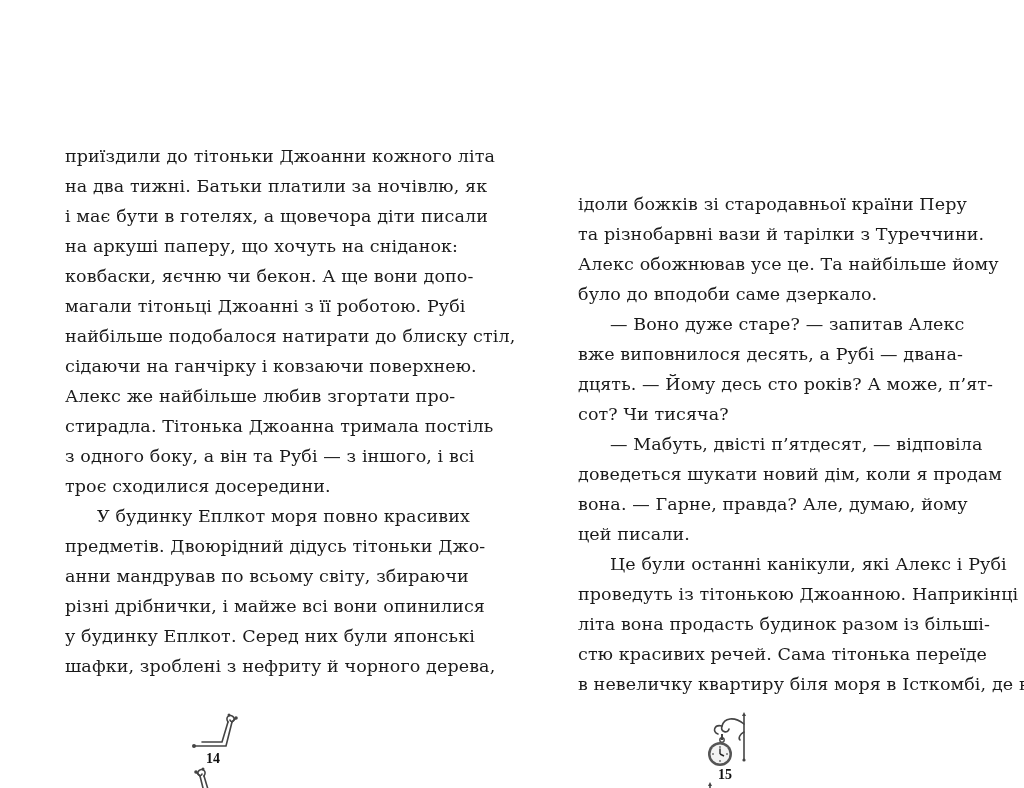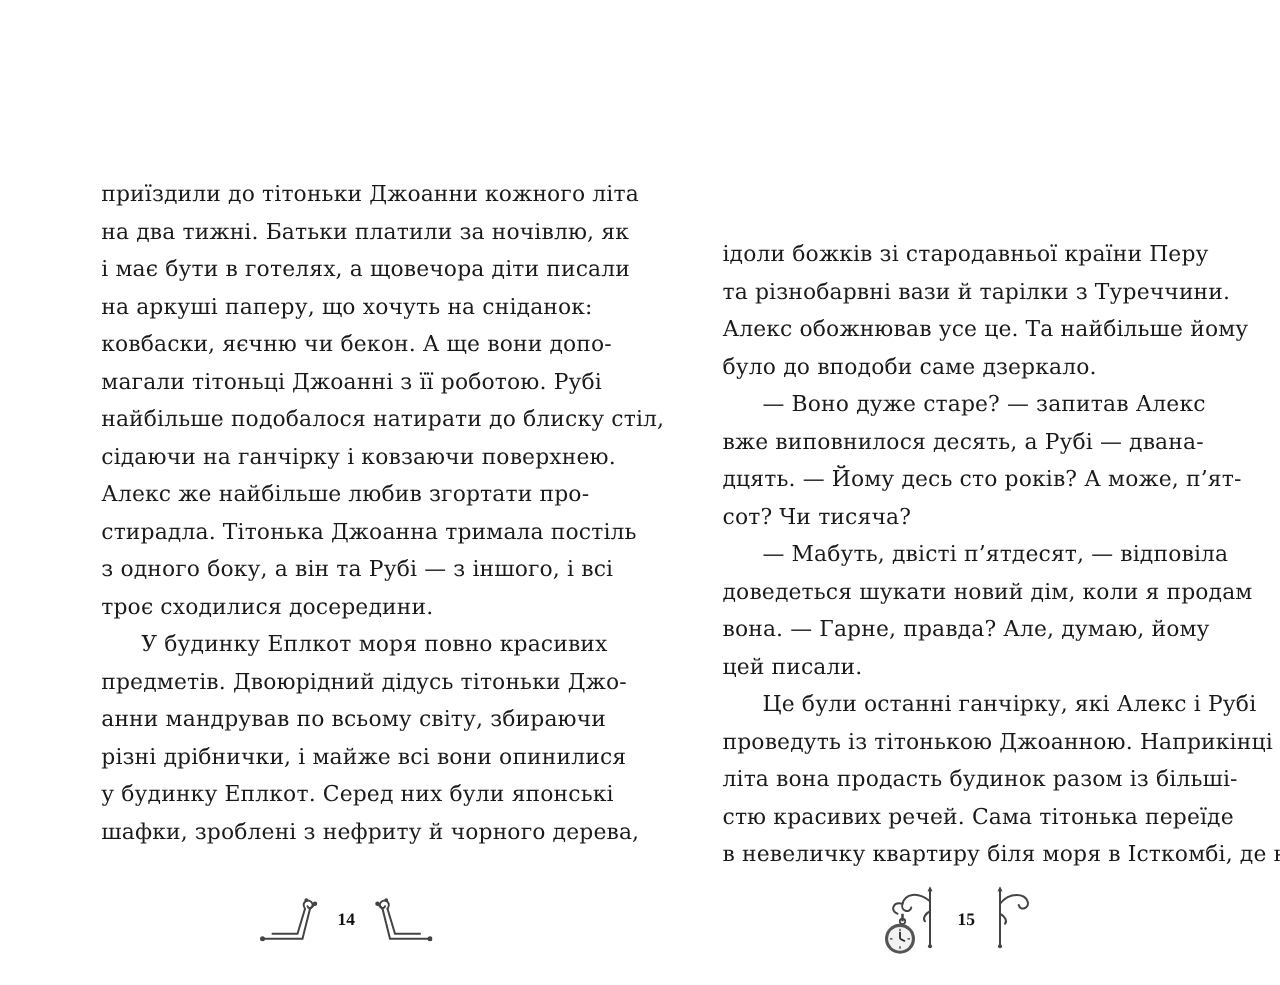--- a/index.html
+++ b/index.html
@@ -14,21 +14,21 @@
       overflow: hidden;
       font-family: "DejaVu Serif", "Liberation Serif", serif;
       color: #1a1a1a;
     }
     .page {
       position: absolute;
       top: 0;
       height: 788px;
       width: 512px;
     }
-    .page.left { left: 16px; }
+    .page.left { left: 0; }
     .page.right { left: 512px; }
 
     .text-block {
       position: absolute;
       top: 141px;
     }
     .page.left .text-block { left: 65px; width: 383px; }
     .page.right .text-block { left: 66px; width: 383px; margin-top: 48px; }
 
     .line {
@@ -46,21 +46,21 @@
     }
     .line.indent {
       padding-left: 32px;
     }
 
     .footer {
       position: absolute;
       top: 712px;
       height: 50px;
       display: flex;
-      align-items: center;
+      flex-direction: column;
     }
     .page.left .footer { left: 192px; }
     .page.right .footer { left: 192px; }
 
     .page-num {
       font-family: "Liberation Serif", "DejaVu Serif", serif;
       font-weight: bold;
       font-size: 14px;
       color: #111;
       margin: 0 14px;
@@ -130,21 +130,21 @@
       <span class="line">Алекс обожнював усе це. Та найбільше йому</span>
       <span class="line last">було до вподоби саме дзеркало.</span>
       <span class="line indent">— Воно дуже старе? — запитав Алекс</span>
       <span class="line">вже виповнилося десять, а Рубі — двана-</span>
       <span class="line">дцять. — Йому десь сто років? А може, п’ят-</span>
       <span class="line last">сот? Чи тисяча?</span>
       <span class="line indent">— Мабуть, двісті п’ятдесят, — відповіла</span>
       <span class="line">доведеться шукати новий дім, коли я продам</span>
       <span class="line">вона. — Гарне, правда? Але, думаю, йому</span>
       <span class="line last">цей писали.</span>
-      <span class="line indent">Це були останні ганчірку, які Алекс і Рубі</span>
+      <span class="line indent">Це були останні канікули, які Алекс і Рубі</span>
       <span class="line">проведуть із тітонькою Джоанною. Наприкінці</span>
       <span class="line">літа вона продасть будинок разом із більші-</span>
       <span class="line">стю красивих речей. Сама тітонька переїде</span>
       <span class="line">в невеличку квартиру біля моря в Істкомбі, де не</span>
     </div>
   <div class="footer" style="left:192px;">
     <span class="orn">
       <svg width="48" height="56" viewBox="0 0 48 56">
         <g fill="none" stroke="#444" stroke-width="1.6" stroke-linecap="round">
           <path d="M40 4 L40 48"></path>

